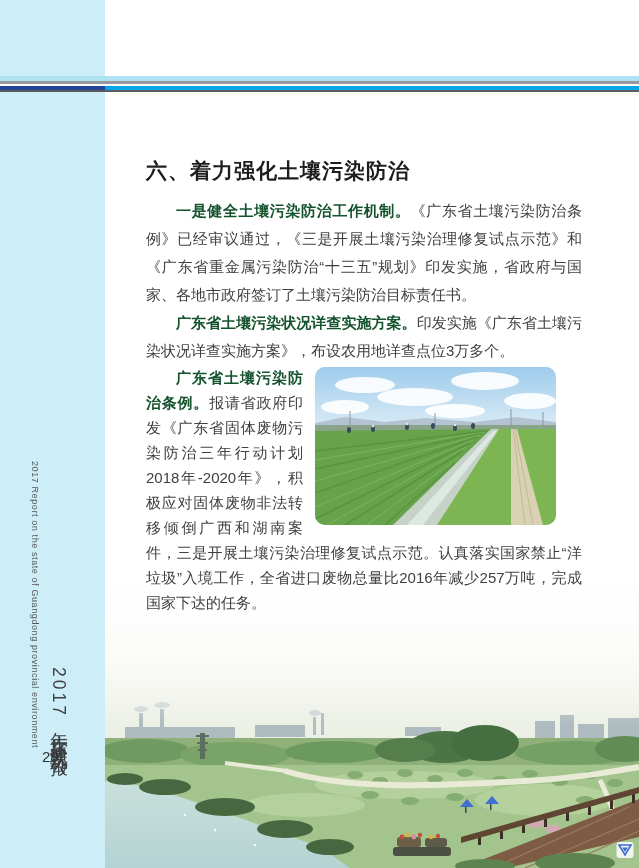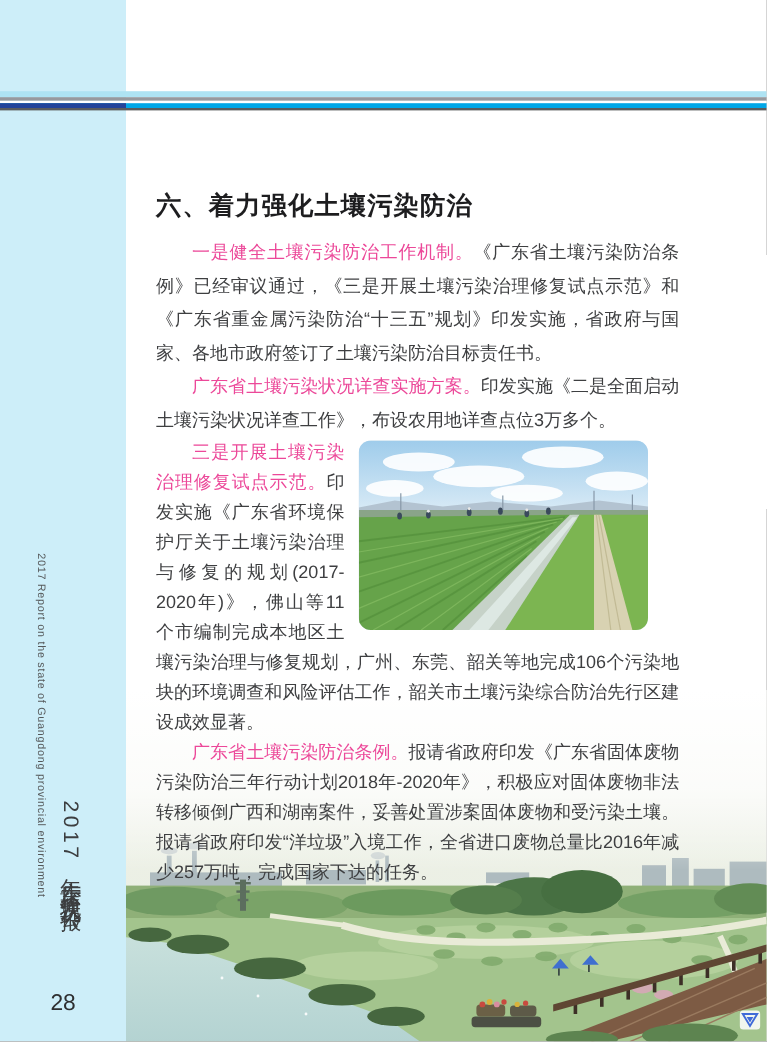--- a/index.html
+++ b/index.html
@@ -24,33 +24,33 @@
     display:flex;flex-direction:row;align-items:flex-end;gap:7px;
   }
   .side-en{
     writing-mode:vertical-rl;font-size:9px;letter-spacing:0.6px;
     color:#55585a;white-space:nowrap;
   }
   .side-cn{
     writing-mode:vertical-rl;font-size:17.5px;letter-spacing:3px;
     color:#3c3e40;white-space:nowrap;
   }
-  .pagenum{position:absolute;left:42px;top:826px;font-size:19px;color:#2e2f31;}
-  
-  .content{position:absolute;left:130px;top:158px;width:436px;color:#3e3f41;}
+  .pagenum{position:absolute;left:42px;top:748px;font-size:15px;color:#2e2f31;}
+  
+  .content{position:absolute;left:146px;top:158px;width:436px;color:#3e3f41;}
   h1.heading{
     margin:0 0 12px 0;font-family:"Liberation Serif",serif;
     font-size:21px;line-height:27px;font-weight:bold;color:#1d1d1f;letter-spacing:1px;
   }
   .block-a p, .block-b p{
     margin:0;font-size:15px;text-align:justify;text-indent:2em;
   }
   .block-a p{line-height:28px;}
   .block-b p{line-height:25px;}
-  .lead{font-weight:normal;color:#ec4899;}
+  .lead{font-weight:bold;color:#14532d;}
   figure.farm-photo{
     float:right;width:241px;height:158px;margin:2px 26px 14px 12px;
     border-radius:10px;overflow:hidden;background:#cfe3ee;
   }
   figure.farm-photo svg{display:block;}
   
   .bottom-photo{position:absolute;left:105px;top:575px;width:534px;height:293px;}
   .bottom-photo svg{display:block;}
   .content{z-index:3;} .bottom-photo{z-index:1;}
   .corner-mark{position:absolute;left:616px;top:841px;width:18px;height:18px;z-index:4;}
@@ -236,21 +236,21 @@
       <path d="M 3,4 L 15,4 L 9,14 Z" fill="none" stroke="#3f6ad8" stroke-width="1.6"></path>
       <path d="M 6.2,6.4 L 11.8,6.4 L 9,11 Z" fill="#3f6ad8"></path>
     </svg>
   </div>
 
   <div class="content">
     <h1 class="heading">六、着力强化土壤污染防治</h1>
 
     <div class="block-a">
       <p><span class="lead">一是健全土壤污染防治工作机制。</span><span>《广东省土壤污染防治条例》已经审议通过，《三是开展土壤污染治理修复试点示范》和《广东省重金属污染防治“十三五”规划》印发实施，省政府与国家、各地市政府签订了土壤污染防治目标责任书。</span></p>
-      <p><span class="lead">广东省土壤污染状况详查实施方案。</span><span>印发实施《二是全面启动土壤污染状况详查工作》，布设农用地详查点位3万多个。</span></p>
+      <p><span class="lead">广东省土壤污染状况详查实施方案。</span><span>印发实施《广东省土壤污染状况详查实施方案》，布设农用地详查点位3万多个。</span></p>
     </div>
 
     <div class="block-b">
       <figure class="farm-photo">
         <svg width="241" height="158" viewBox="0 0 241 158" xmlns="http://www.w3.org/2000/svg">
           <defs>
             <linearGradient id="farmSky" x1="0" y1="0" x2="0" y2="1">
               <stop offset="0" stop-color="#9fcceb"></stop>
               <stop offset="1" stop-color="#e3f0f8"></stop>
             </linearGradient>
@@ -313,18 +313,17 @@
             <ellipse cx="158" cy="59" rx="2" ry="3"></ellipse>
               <ellipse cx="34" cy="63" rx="2" ry="3"></ellipse>
           </g>
           <g fill="#e8e8e8">
             <circle cx="92" cy="57" r="1.2"></circle>
               <circle cx="140" cy="58" r="1.2"></circle>
               <circle cx="58" cy="59" r="1.2"></circle>
           </g>
         </svg>
       </figure>
-      <p><span class="lead">三是开展土壤污染治理修复试点示范。</span><span>印发实施《广东省环境保护厅关于土壤污染治理与修复的规划(2017-2020年)》，佛山等11个市编制完成本地区土壤污染治理与修复规划，广州、东莞、韶关等地完成106个污染地块的环境调查和风险评估工作，韶关市土壤污染综合防治先行区建设成效显著。</span></p>
-      <p><span class="lead">广东省土壤污染防治条例。</span><span>报请省政府印发《广东省固体废物污染防治三年行动计划2018年-2020年》，积极应对固体废物非法转移倾倒广西和湖南案件，妥善处置涉案固体废物和受污染土壤。报请省政府印发“洋垃圾”入境工作，全省进口废物总量比2016年减少257万吨，完成国家下达的任务。</span></p>
+      <p><span class="lead">广东省土壤污染防治条例。</span><span>报请省政府印发《广东省固体废物污染防治三年行动计划2018年-2020年》，积极应对固体废物非法转移倾倒广西和湖南案件，三是开展土壤污染治理修复试点示范。认真落实国家禁止“洋垃圾”入境工作，全省进口废物总量比2016年减少257万吨，完成国家下达的任务。</span></p>
     </div>
   </div>
 
 </div>
 
 </body></html>

